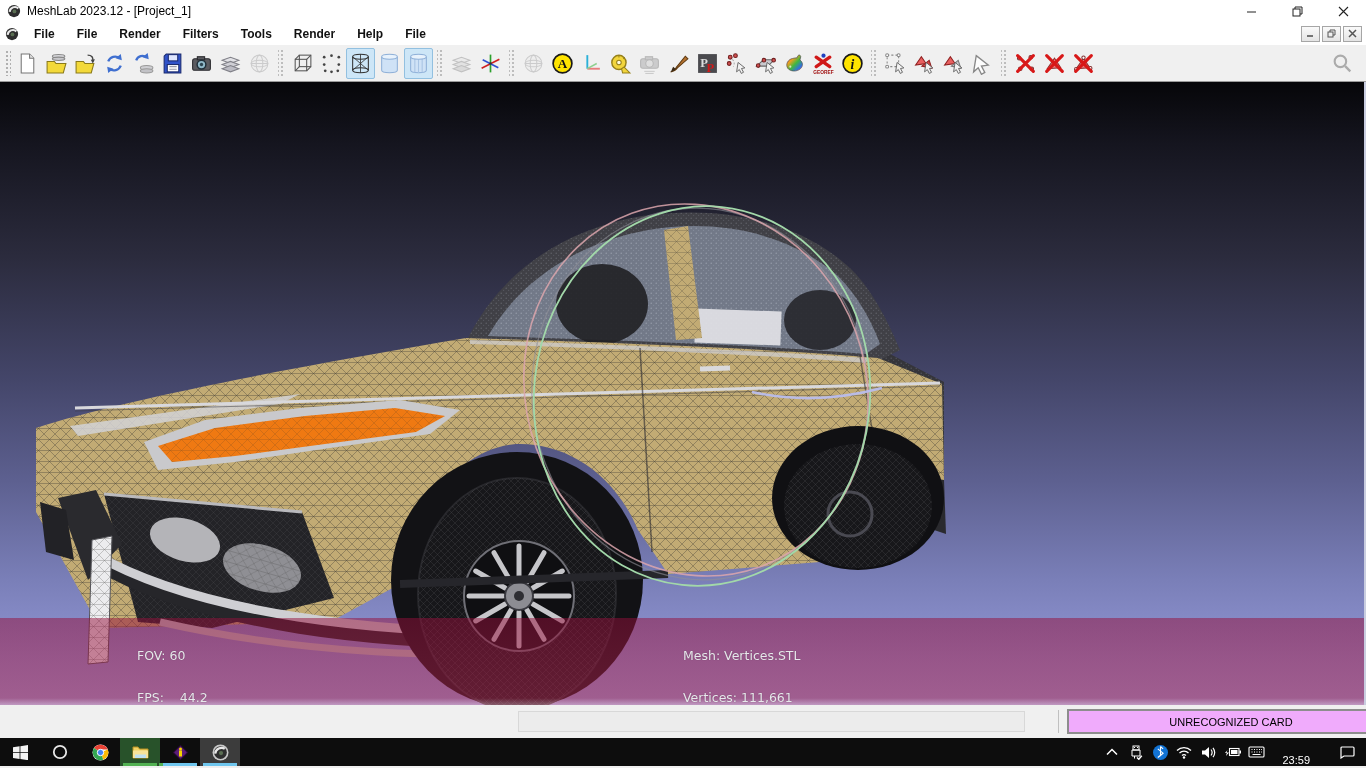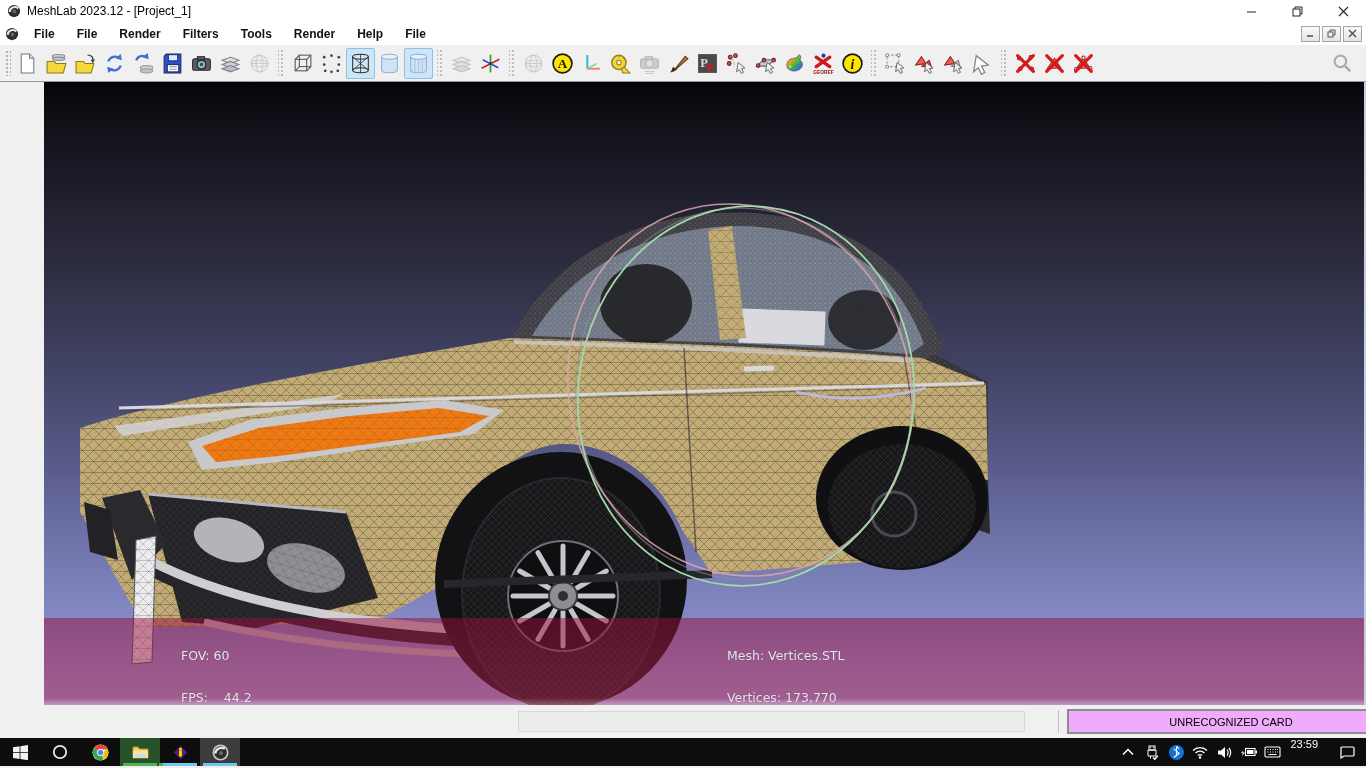--- a/index.html
+++ b/index.html
@@ -27,40 +27,40 @@
   .tb-btn svg { width:23px; height:23px; display:block; }
   .tb-btn.active { background:#cde6f7; border-color:#92c0e0; }
   .tb-btn.disabled { opacity:.42; filter:grayscale(.9); }
   .tb-sep { width:6px; height:28px; margin:0 4px; background-image:radial-gradient(circle, #bdbdbd 1px, transparent 1.2px); background-size:4px 4px; background-position:2px 0; }
   .tb-spacer { flex:1; }
   .tb-search { margin-right:6px; }
 
   
   .viewport { position:relative; height:623px; flex:0 0 auto; overflow:hidden; cursor:crosshair;
     background:linear-gradient(180deg,#060609 0%, #15151f 10%, #2b2b3d 28%, #44466a 48%, #5d6090 64%, #7a7fb8 80%, #8f94d2 92%, #989eda 100%);
-    border-right:2px solid #c9cde0;margin-left:44px; }
+    border-right:2px solid #c9cde0; }
   .scene { position:absolute; left:0; top:0; }
   .maroon-band { position:absolute; left:0; top:536px; width:100%; height:87px;
     background:linear-gradient(rgba(148,14,58,.50), rgba(168,36,76,.52) 92%, rgba(225,150,175,.55)); }
   .hud { position:absolute; color:#e8e8ec; font-family:"DejaVu Sans", sans-serif; font-size:12.5px; line-height:14px; white-space:pre; text-shadow:0 0 1px rgba(0,0,0,.35); }
   .hud-left { left:137px; top:539px; }
   .hud-right { left:683px; top:539px; }
 
   
   .statusbar { position:relative; height:33px; background:#f0f0f0; flex:0 0 auto; }
   .progress-slot { position:absolute; left:518px; top:6px; width:507px; height:21px; background:#ececec; border:1px solid #d8d8d8; }
   .status-sep { position:absolute; left:1058px; top:5px; width:1px; height:23px; background:#c0c0c0; }
   .card-btn { position:absolute; left:1067px; top:4px; width:328px; height:25px; background:#f0abfc; border:2px solid #8d8d8d; font-size:11px; color:#000; display:grid; place-items:center; font-family:"Liberation Sans",sans-serif; }
 
   
   .taskbar { height:28px; background:#0d0d0d; display:flex; align-items:center; color:#fff; flex:0 0 auto; }
   .tk-btn { position:relative; width:40px; height:28px; display:grid; place-items:center; flex:0 0 auto; }
   .tk-btn .underline { position:absolute; left:3px; right:3px; bottom:0; height:3px; }
   .tk-btn .underline.notch { left:auto; right:-4px; width:5px; }
-  .tray { margin-left:auto; display:flex; align-items:flex-start; gap:2px; }
+  .tray { margin-left:auto; display:flex; align-items:flex-end; gap:10px; }
   .tray-ic { width:24px; height:28px; display:grid; place-items:center; }
   .clock { font-size:11px; padding:0 8px 0 4px; font-family:"Liberation Sans",sans-serif; }
   .action-center { width:38px; height:28px; display:grid; place-items:center; }
 </style>
 </head>
 <body>
 
 <svg width="0" height="0" style="position:absolute">
   <defs>
     <linearGradient id="g-rainbow" x1="0" y1="0" x2="1" y2="1">
@@ -522,21 +522,21 @@
 
     <div class="maroon-band"></div>
 
     <div class="hud hud-left">
       <div>FOV: 60</div>
       <div>FPS:    44.2</div>
       
     </div>
     <div class="hud hud-right">
       <div>Mesh: Vertices.STL</div>
-      <div>Vertices: 173,770</div>
+      <div>Vertices: 111,661</div>
       
       
       
     </div>
   </div>
 
   <div class="statusbar">
     <div class="progress-slot"></div>
     <div class="status-sep"></div>
     <div class="card-btn">UNRECOGNIZED CARD</div>

